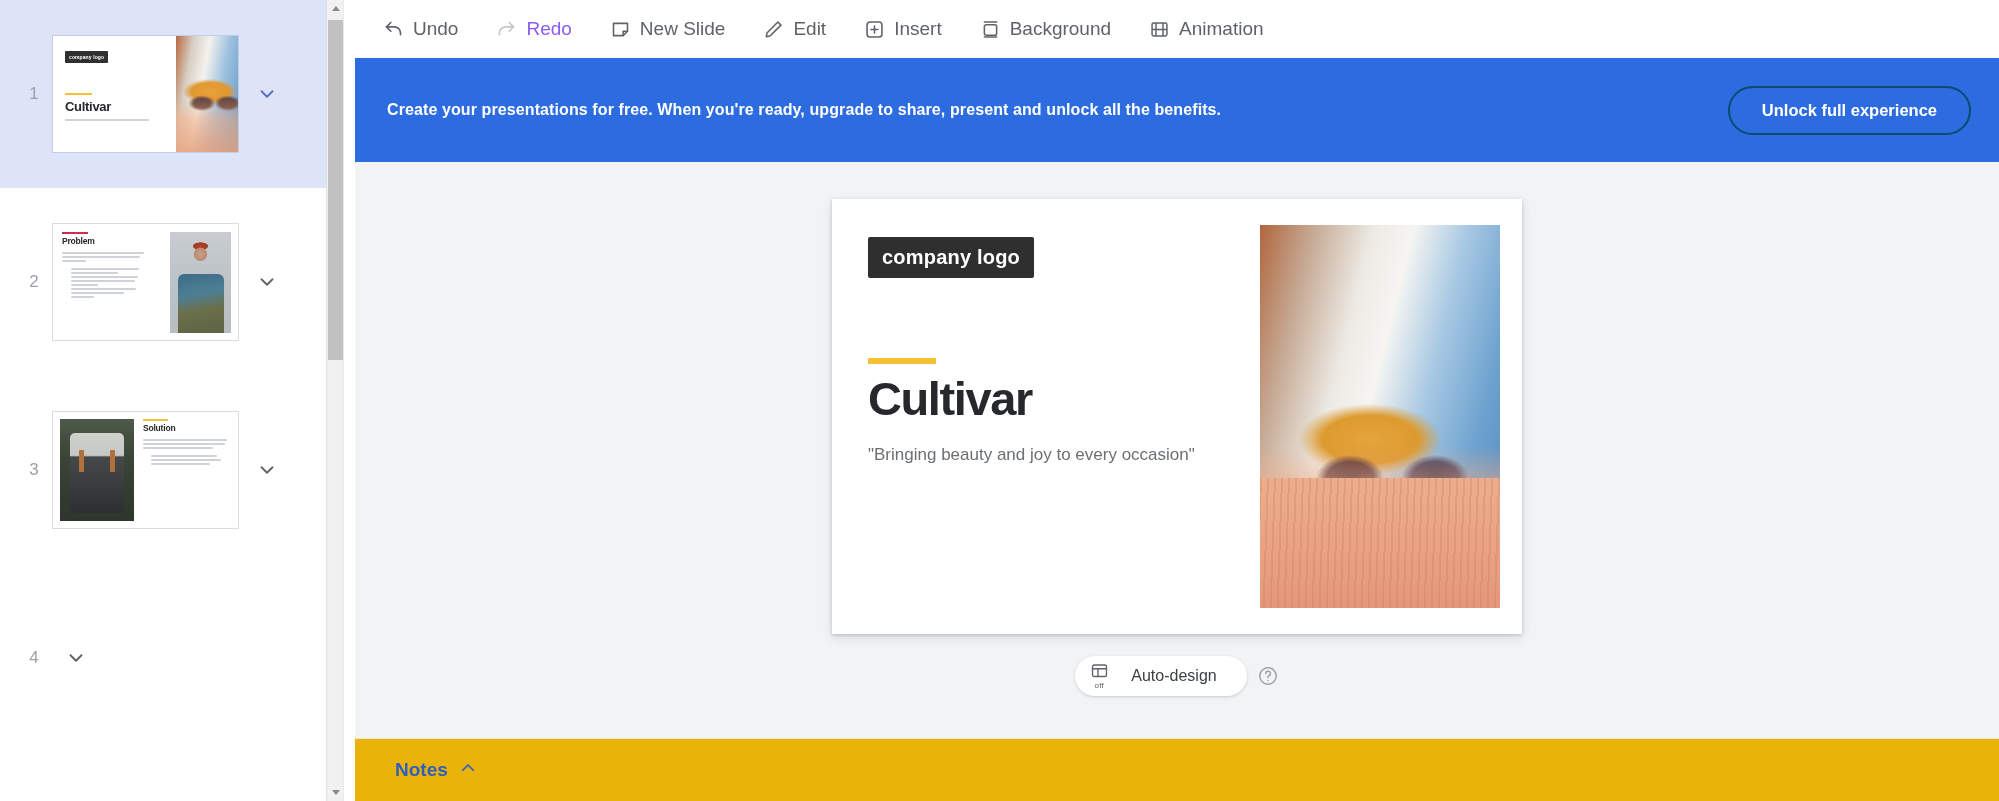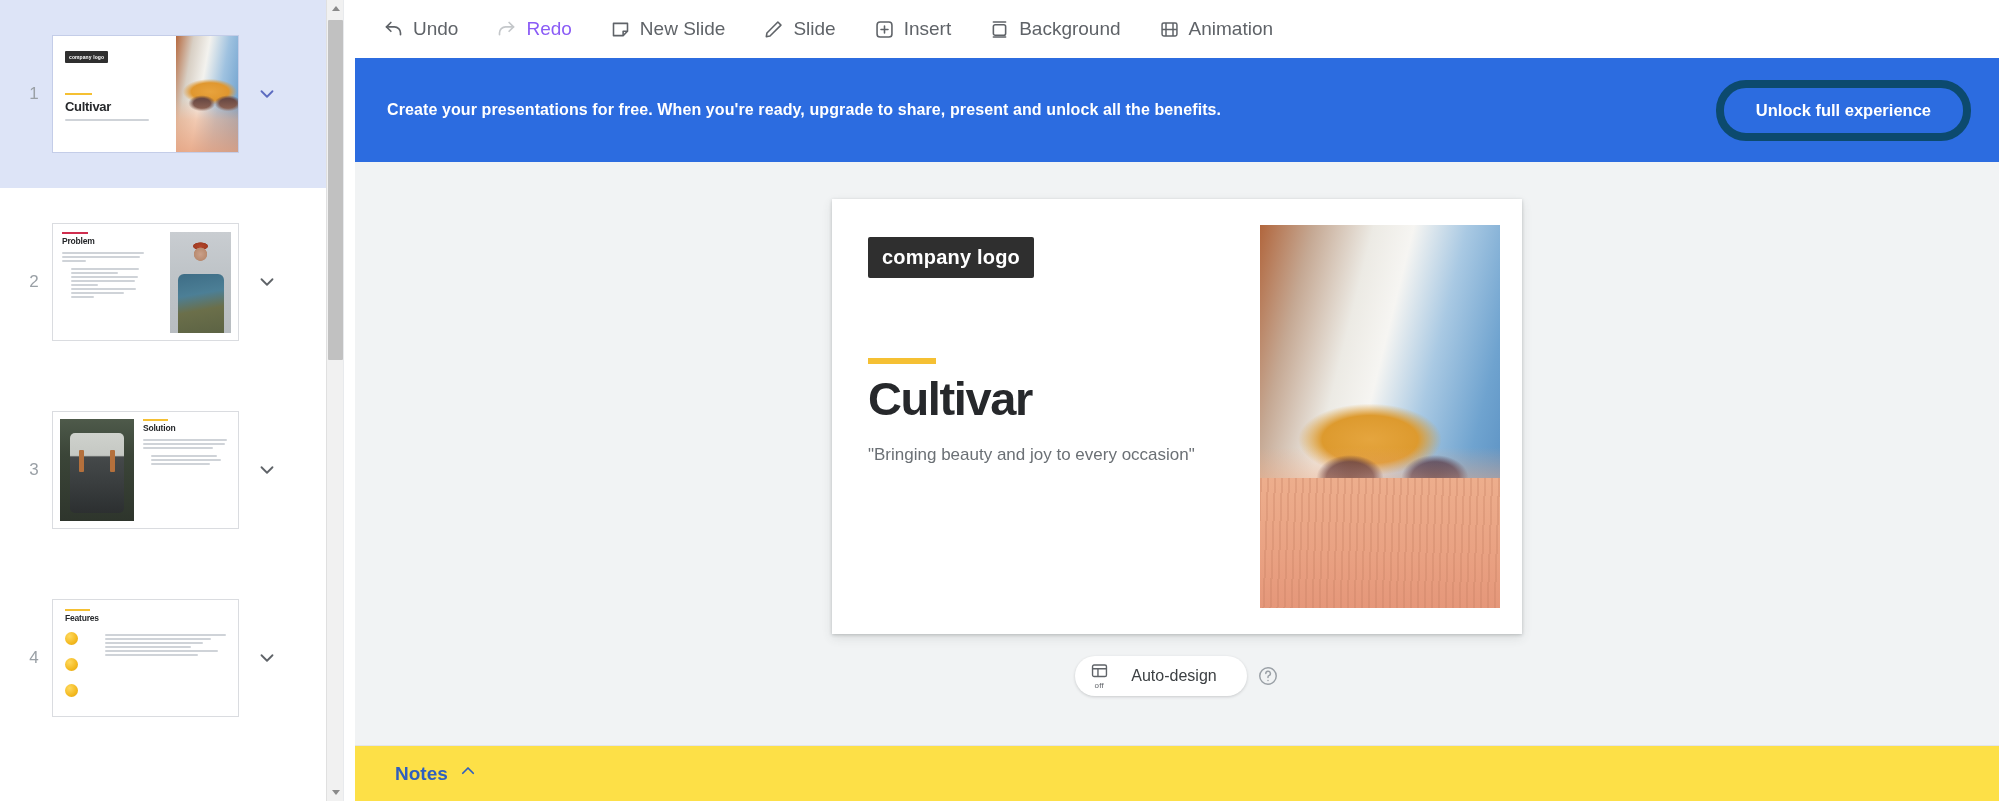--- a/index.html
+++ b/index.html
@@ -180,21 +180,21 @@
   .tb-item svg { display: block; flex: 0 0 auto; }
 
   
   #banner {
     height: 104px; background: #2c6ce0;
     display: flex; align-items: center; justify-content: space-between;
     padding: 0 28px 0 32px;
   }
   #banner-text { color: #ffffff; font-size: 16px; font-weight: bold; letter-spacing: .1px; }
   #unlock-btn {
-    border: 8px solid #0c4a6e; border-radius: 30px;
+    border: 2px solid #0c4a6e; border-radius: 30px;
     color: #ffffff; font-size: 16.5px; font-weight: bold;
     padding: 13px 32px; white-space: nowrap;
   }
 
   
   #canvas-area {
     position: relative;
     height: 576px;
     background: #f1f3f4;
     display: flex; flex-direction: column; align-items: center;
@@ -255,22 +255,22 @@
   }
   #layout-off-label { font-size: 8px; color:#5f6368; letter-spacing:.3px; }
   #autodesign-label {
     font-size: 16px; color: #3c4043; padding: 0 26px 0 12px;
   }
   #help-icon-btn { color: #9aa0a6; display:flex; align-items:center; }
 
   
   #footer {
     position: absolute; left: 0; bottom: 0;
-    width: 100%; height: 56px;
-    background: #fde047;
+    width: 100%; height: 63px;
+    background: #eab308;
     border-top: 1px solid #e3e5e8;
     display: flex; align-items: center; justify-content: space-between;
     padding: 0 28px 0 40px;
   }
   #notes-btn {
     display: flex; align-items: center; gap: 11px;
     color: #2f5fbf; font-size: 19px; font-weight: bold;
   }
   #preview-btn {
     display: flex; align-items: center; gap: 11px;
@@ -373,41 +373,20 @@
         </div>
         <div class="chev-btn">
           <svg width="22" height="22" viewBox="0 0 24 24" fill="none" stroke="#5f6368" stroke-width="2" stroke-linecap="round" stroke-linejoin="round">
               <polyline points="6 9 12 15 18 9"></polyline>
             </svg>
         </div>
       </div>
 
       <div class="slide-row">
         <div class="slide-num">4</div>
-        <div class="thumb-wrap">
-          <div class="t4">
-            <div class="t4-bar"></div>
-            <div class="t4-h">Features</div>
-            <div class="t4-body">
-              <div class="t4-icons">
-                <div class="t4-ic"></div>
-                <div class="t4-ic"></div>
-                <div class="t4-ic"></div>
-              </div>
-              <div class="t4-lines">
-                <div class="ln" style="width:98%"></div>
-                <div class="ln" style="width:86%"></div>
-                <div class="ln" style="width:80%"></div>
-                <div class="ln" style="width:70%"></div>
-                <div class="ln" style="width:92%"></div>
-                <div class="ln" style="width:76%"></div>
-              </div>
-            </div>
-          </div>
-        </div>
         <div class="chev-btn">
           <svg width="22" height="22" viewBox="0 0 24 24" fill="none" stroke="#5f6368" stroke-width="2" stroke-linecap="round" stroke-linejoin="round">
               <polyline points="6 9 12 15 18 9"></polyline>
             </svg>
         </div>
       </div>
 
     </div>
 
     <div id="sb-scroll">
@@ -455,21 +434,21 @@
         </span>
         <span>New Slide</span>
       </div>
 
       <div class="tb-item">
         <span>
           <svg width="21" height="21" viewBox="0 0 24 24" fill="none" stroke="#5f6368" stroke-width="1.8" stroke-linecap="round" stroke-linejoin="round">
             <path d="M17 3.5l3.5 3.5L8 19.5 3.8 20.2 4.5 16z"></path>
           </svg>
         </span>
-        <span>Slide</span>
+        <span>Edit</span>
       </div>
 
       <div class="tb-item">
         <span>
           <svg width="21" height="21" viewBox="0 0 24 24" fill="none" stroke="#5f6368" stroke-width="1.8" stroke-linecap="round">
             <rect x="3.5" y="3.5" width="17" height="17" rx="3.5"></rect>
               <path d="M12 8v8M8 12h8"></path>
           </svg>
         </span>
         <span>Insert</span>

